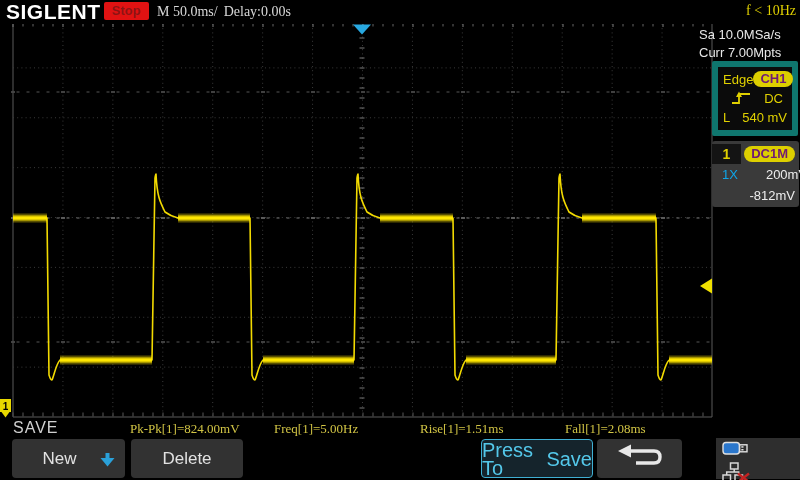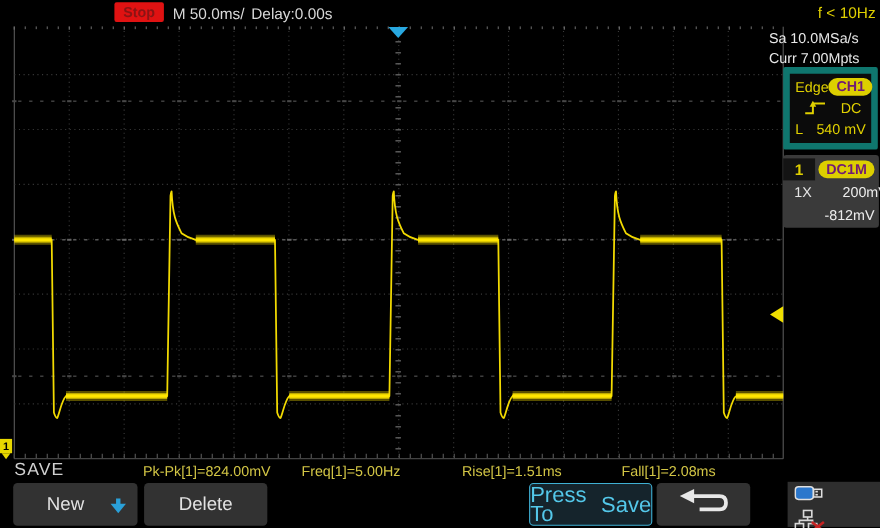--- a/index.html
+++ b/index.html
@@ -1,19 +1,19 @@
 <!DOCTYPE html>
 <html><head>
 <meta charset="utf-8">
 <style>
   html,body{margin:0;padding:0;background:#000;}
   body{width:800px;height:480px;position:relative;overflow:hidden;
        font-family:"Liberation Sans",sans-serif;-webkit-font-smoothing:antialiased;}
   .abs{position:absolute;}
-  .mono{font-family:Liberation Sans, sans-serif;}
+  .mono{font-family:Liberation Serif, serif;}
 
   
   #header{left:0;top:0;width:800px;height:24px;background:#000;z-index:3;}
   #logo{left:6px;top:0px;color:#fff;font-size:21px;font-weight:bold;letter-spacing:.5px;}
   #run-state{left:104px;top:2px;width:45px;height:18px;background:#e01212;border-radius:2px;
              color:#8a1414;font-size:13px;font-weight:bold;text-align:center;line-height:18px;}
   #tb{left:157px;top:4px;color:#d8d8d8;font-size:14px;}
   #tb span{margin-right:6px;}
   #trig-freq{right:4px;top:3px;color:#e0d000;font-size:14px;}
 
@@ -25,21 +25,21 @@
                  padding:4px 3px 5px 5px;box-sizing:border-box;color:#e0d000;font-size:13px;}
   .trow{display:flex;justify-content:space-between;align-items:center;}
   .badge{background:#ddcf00;color:#701a75;font-weight:bold;border-radius:8px;
          padding:0 7px;font-size:13px;line-height:16px;}
   #channel-panel{left:712px;top:141px;width:87px;height:66px;background:#3a3a3a;
                  border-radius:3px;z-index:3;box-sizing:border-box;padding:2px 4px 2px 0;
                  color:#ededed;font-size:13px;}
   .chrow{display:flex;justify-content:space-between;align-items:center;height:21px;}
   #ch-num{width:29px;height:20px;background:#141414;color:#e0d000;font-weight:bold;
           text-align:center;line-height:20px;font-size:14px;}
-  #ch-probe{margin-left:10px;color:#e5e5e5;}
+  #ch-probe{margin-left:10px;color:#0ea5e9;}
   .rvalue{text-align:right;margin-left:28px;}
 
   
   #meas-row{left:0;top:418px;width:800px;height:19px;background:#000;z-index:3;}
   #save-label{left:13px;top:1px;color:#d0d0d0;font-size:16px;letter-spacing:1px;}
   .meas{top:3px;color:#d2c545;font-size:13px;}
   #meas-0{left:130px;} #meas-1{left:274px;} #meas-2{left:420px;} #meas-3{left:565px;}
 
   
   #menu{left:0;top:437px;width:800px;height:43px;background:#000;z-index:3;}
@@ -546,20 +546,21 @@
       <polygon points="712,278.5 712,293.5 700,286" fill="#f0e000"></polygon>
       <g>
         <rect x="0" y="399" width="11" height="13" fill="#e8d800"></rect>
         <polygon points="1.5,412 9.5,412 5.5,417.5" fill="#e8d800"></polygon>
         <text x="5.5" y="409.5" text-anchor="middle" font-size="10" font-weight="bold" font-family="Liberation Sans, sans-serif" fill="#000">1</text>
       </g>
     </g>
   </svg>
 
 <div id="header" class="abs">
+  <div id="logo" class="abs">SIGLENT</div>
   <div id="run-state" class="abs">Stop</div>
   <div id="tb" class="abs mono">
     <span>M 50.0ms/</span><span>Delay:0.00s</span>
   </div>
   <div id="trig-freq" class="abs mono">f &lt; 10Hz</div>
 </div>
 
 <div id="acq" class="abs">
   <div>Sa 10.0MSa/s</div>
   <div>Curr 7.00Mpts</div>

